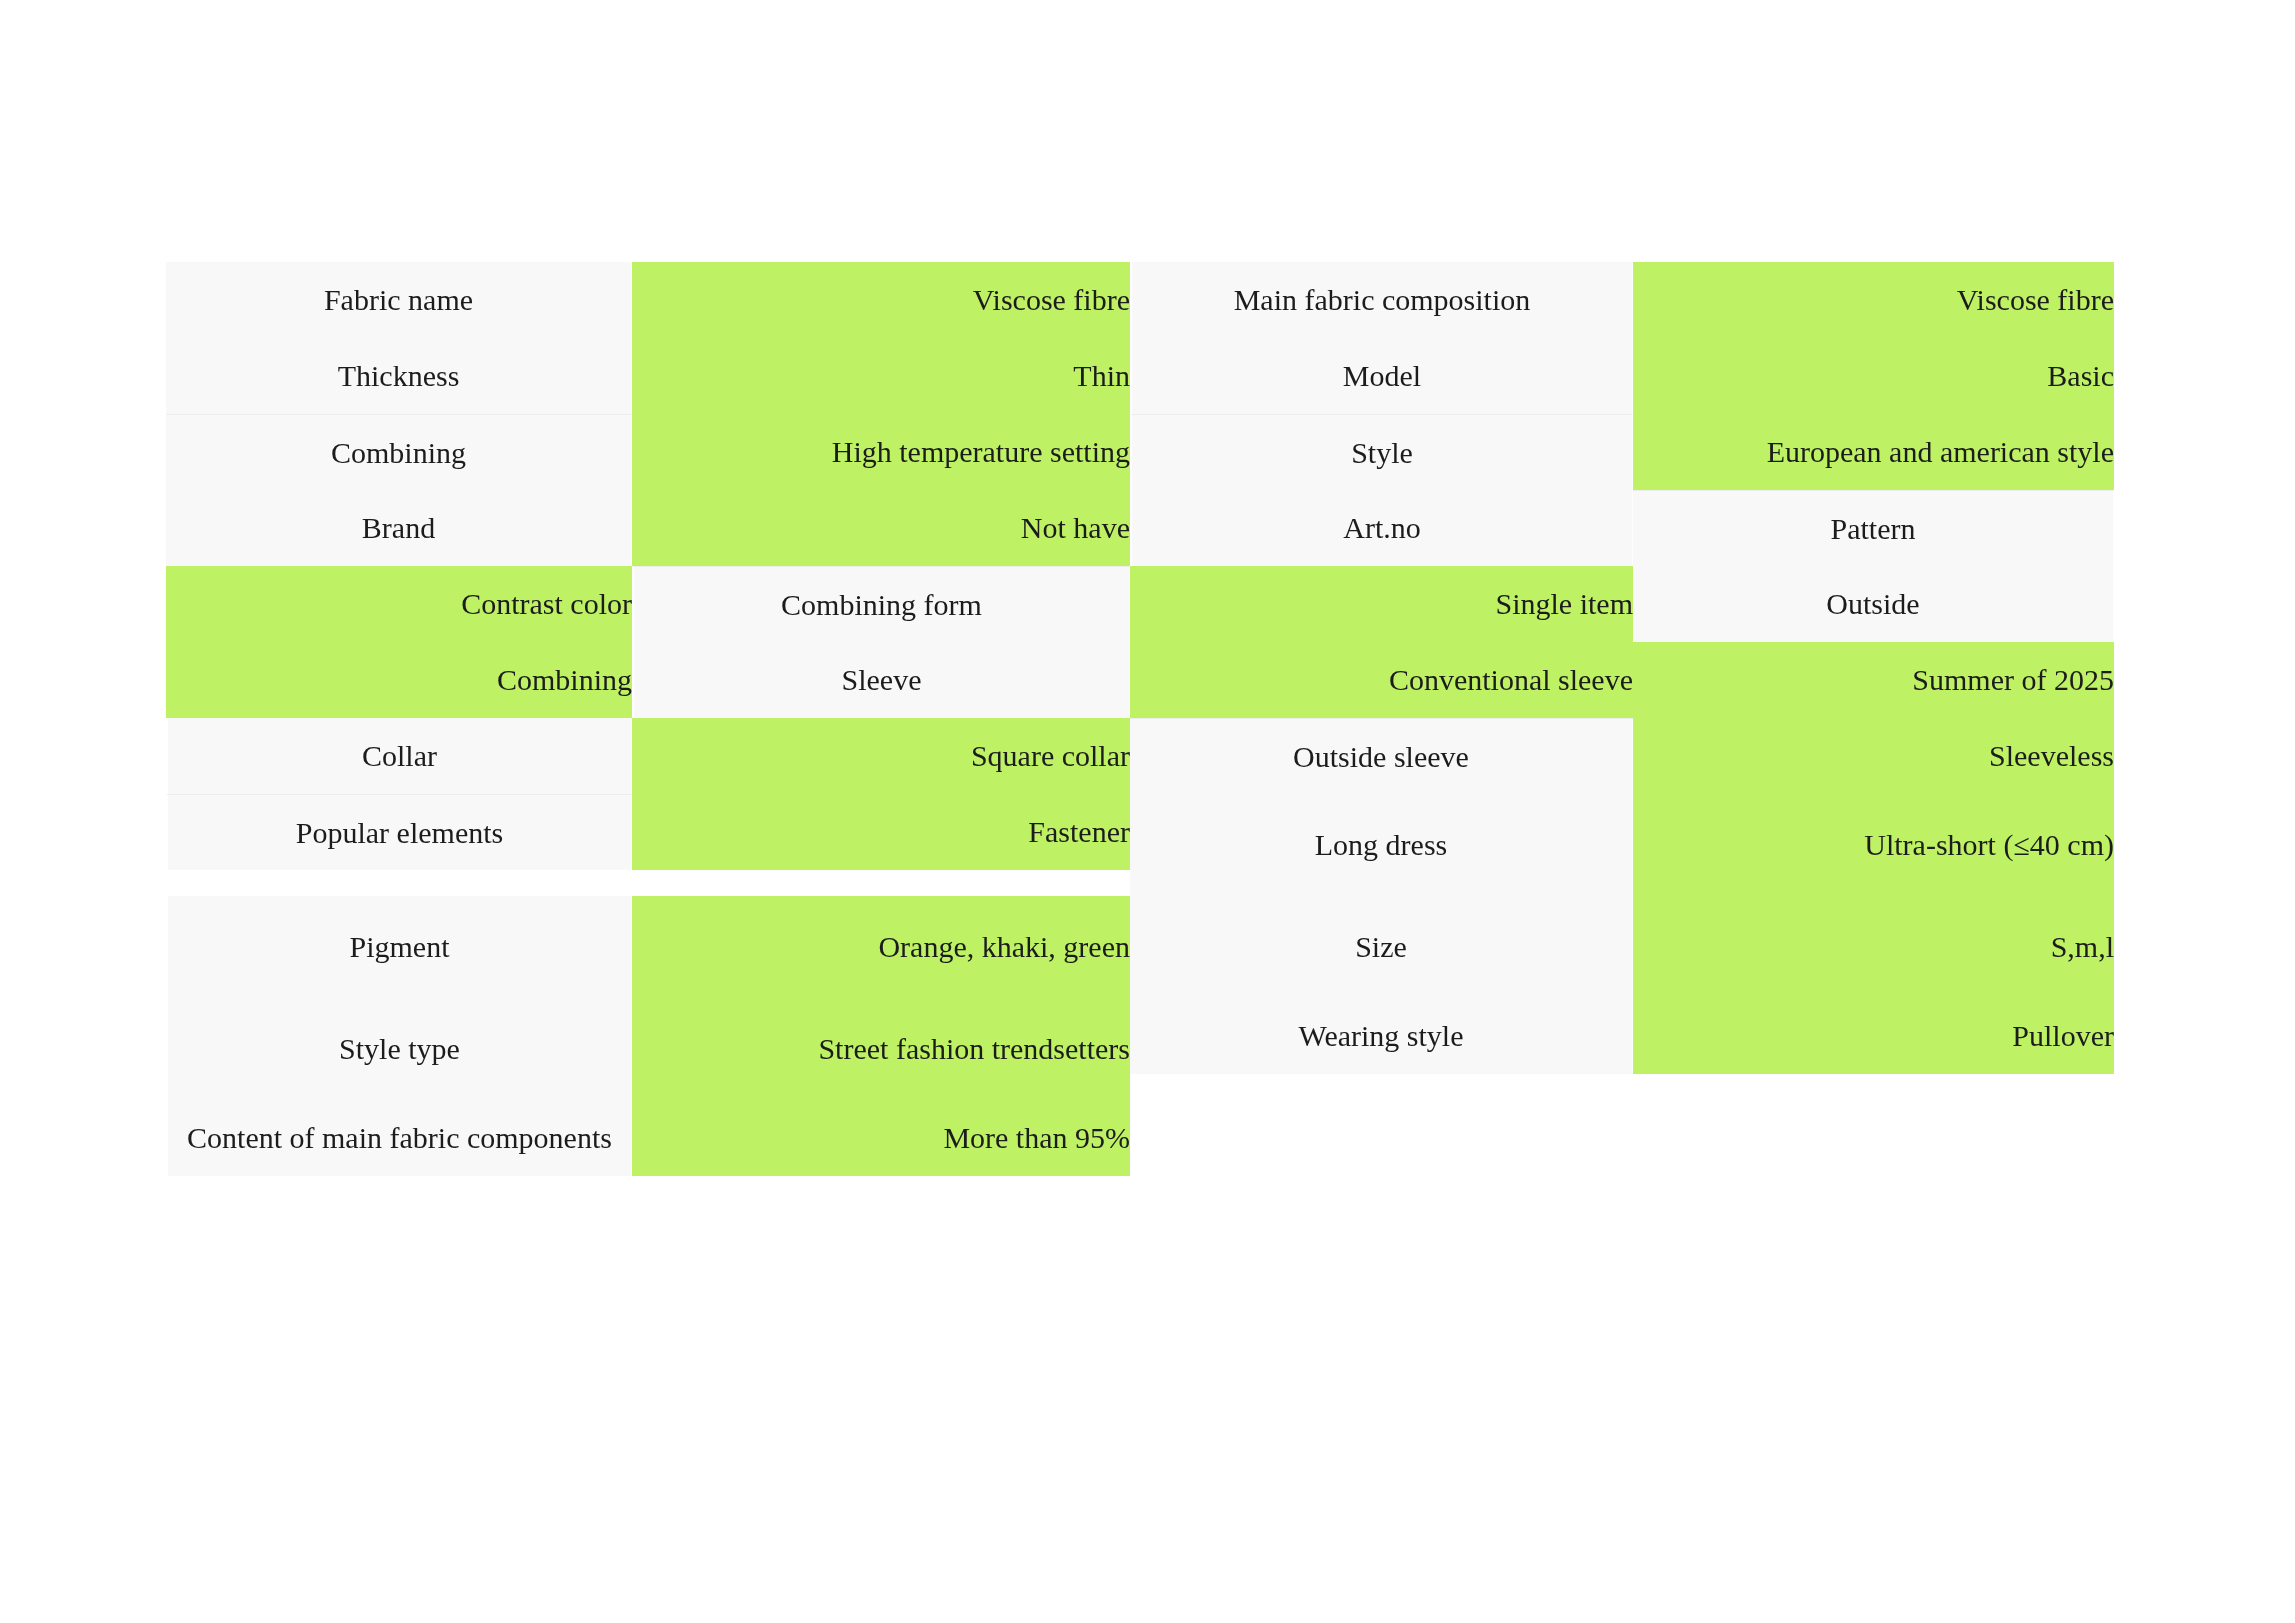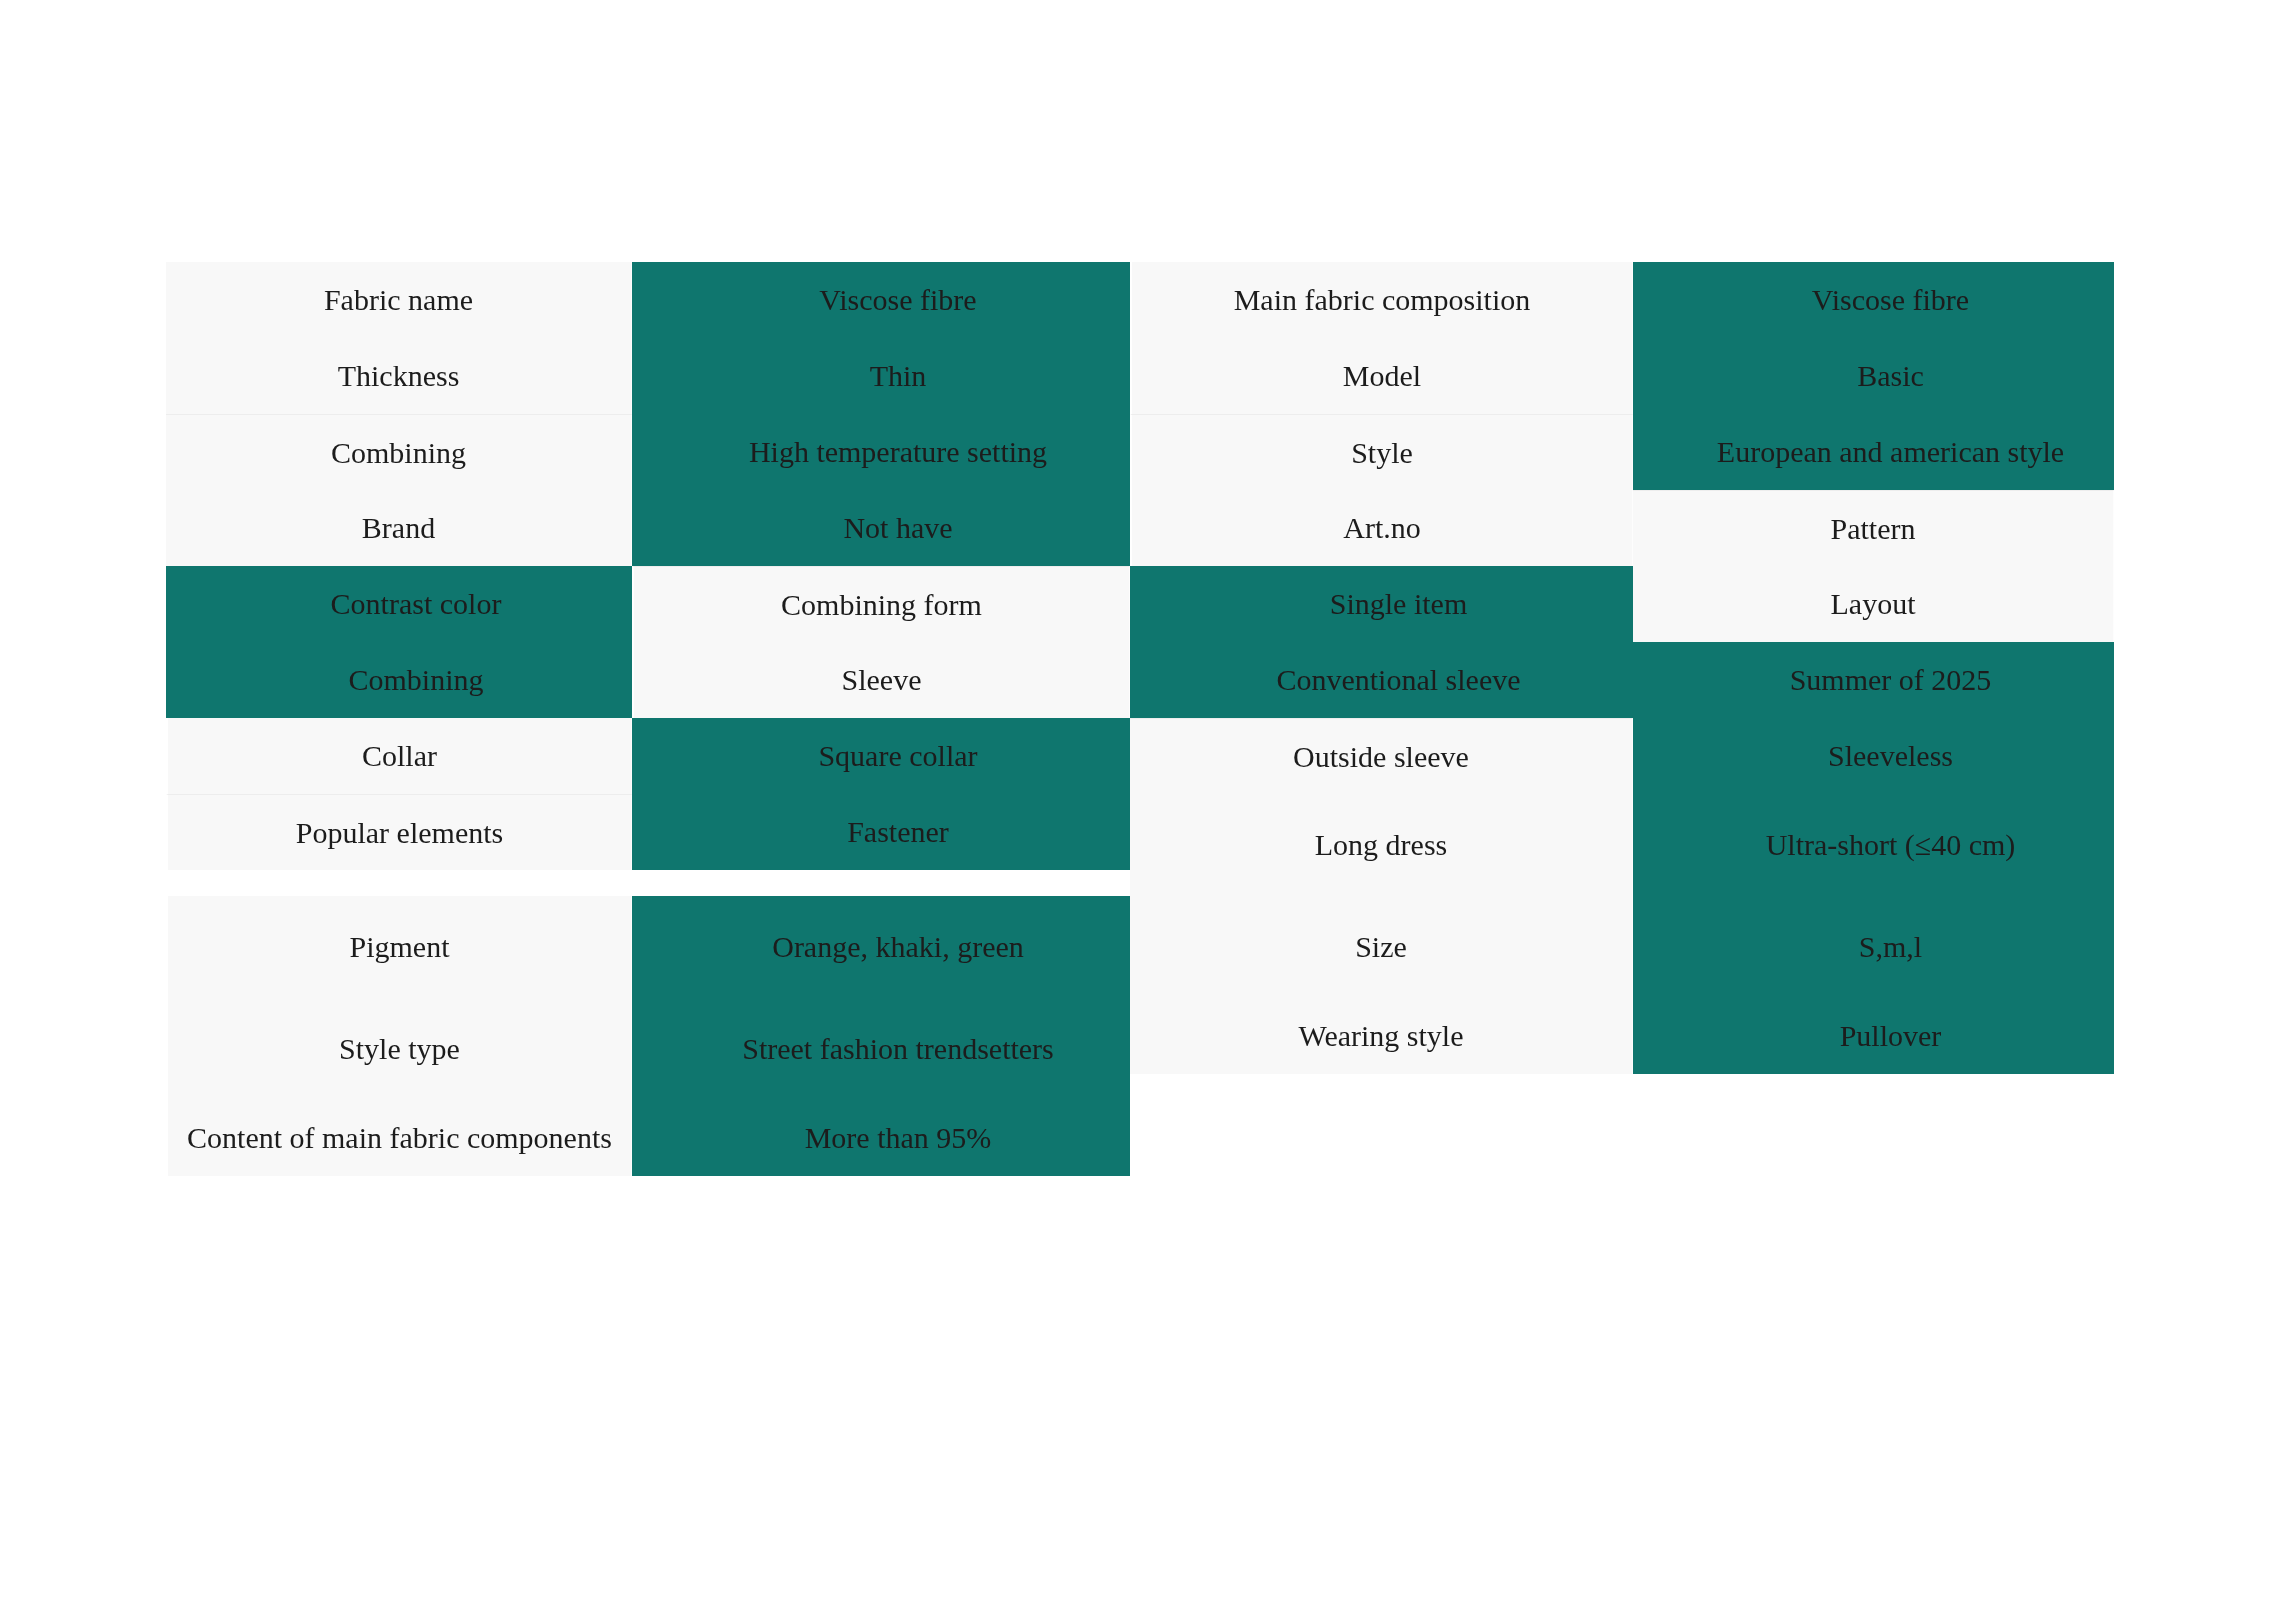--- a/index.html
+++ b/index.html
@@ -31,22 +31,22 @@
   .cell.label {
     background: #f8f8f8;
     justify-content: center;
     text-align: center;
     border-right: 1.4px solid #fdfdfd;
   }
   .cell.label.right {
     border-left: 2.7px solid #ffffff;
   }
   .cell.value {
-    background: #0f766e;
-    justify-content: center;
+    background: #bef264;
+    justify-content: flex-end;
     padding-left: 34px;
   }
   .cell.divider-top {
     border-top: 1.4px solid #ededed;
   }
   .cell span {
     display: block;
     line-height: 1.25;
   }
 </style>
@@ -105,21 +105,21 @@
     <div class="cell value left" style="height: 76px;">
       <span>Contrast color</span>
     </div>
     <div class="cell label right divider-top" style="height: 76px;">
       <span>Combining form</span>
     </div>
     <div class="cell value right" style="height: 76px;">
       <span>Single item</span>
     </div>
     <div class="cell label left" style="height: 76px;">
-      <span>Layout</span>
+      <span>Outside</span>
     </div>
     <div class="cell value left" style="height: 76px;">
       <span>Combining</span>
     </div>
     <div class="cell label right" style="height: 76px;">
       <span>Sleeve</span>
     </div>
     <div class="cell value right" style="height: 76px;">
       <span>Conventional sleeve</span>
     </div>

